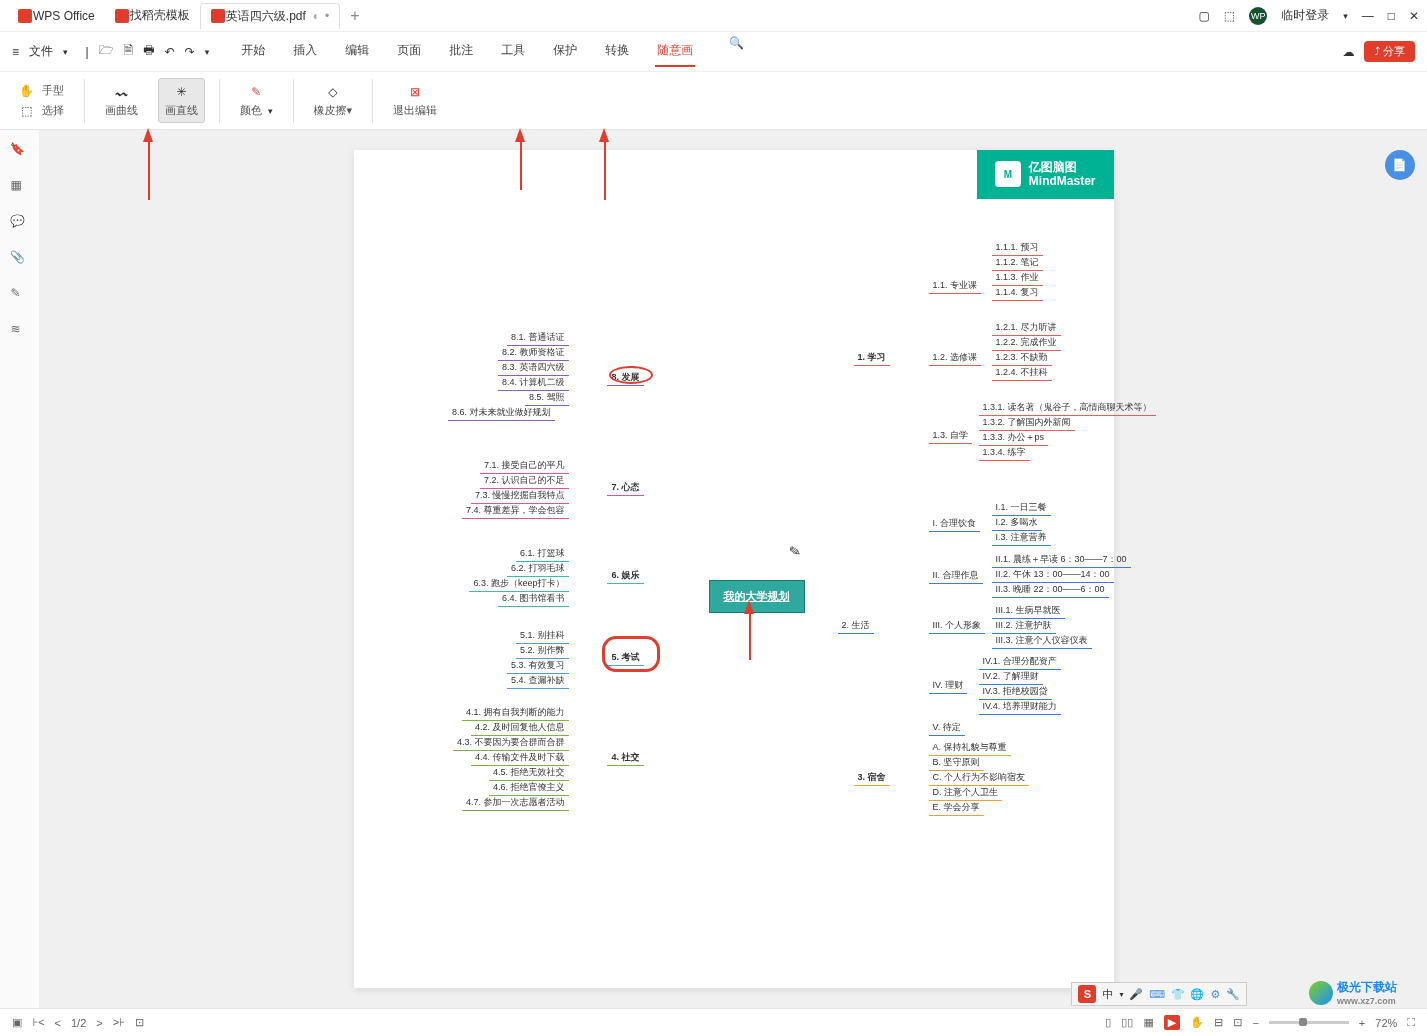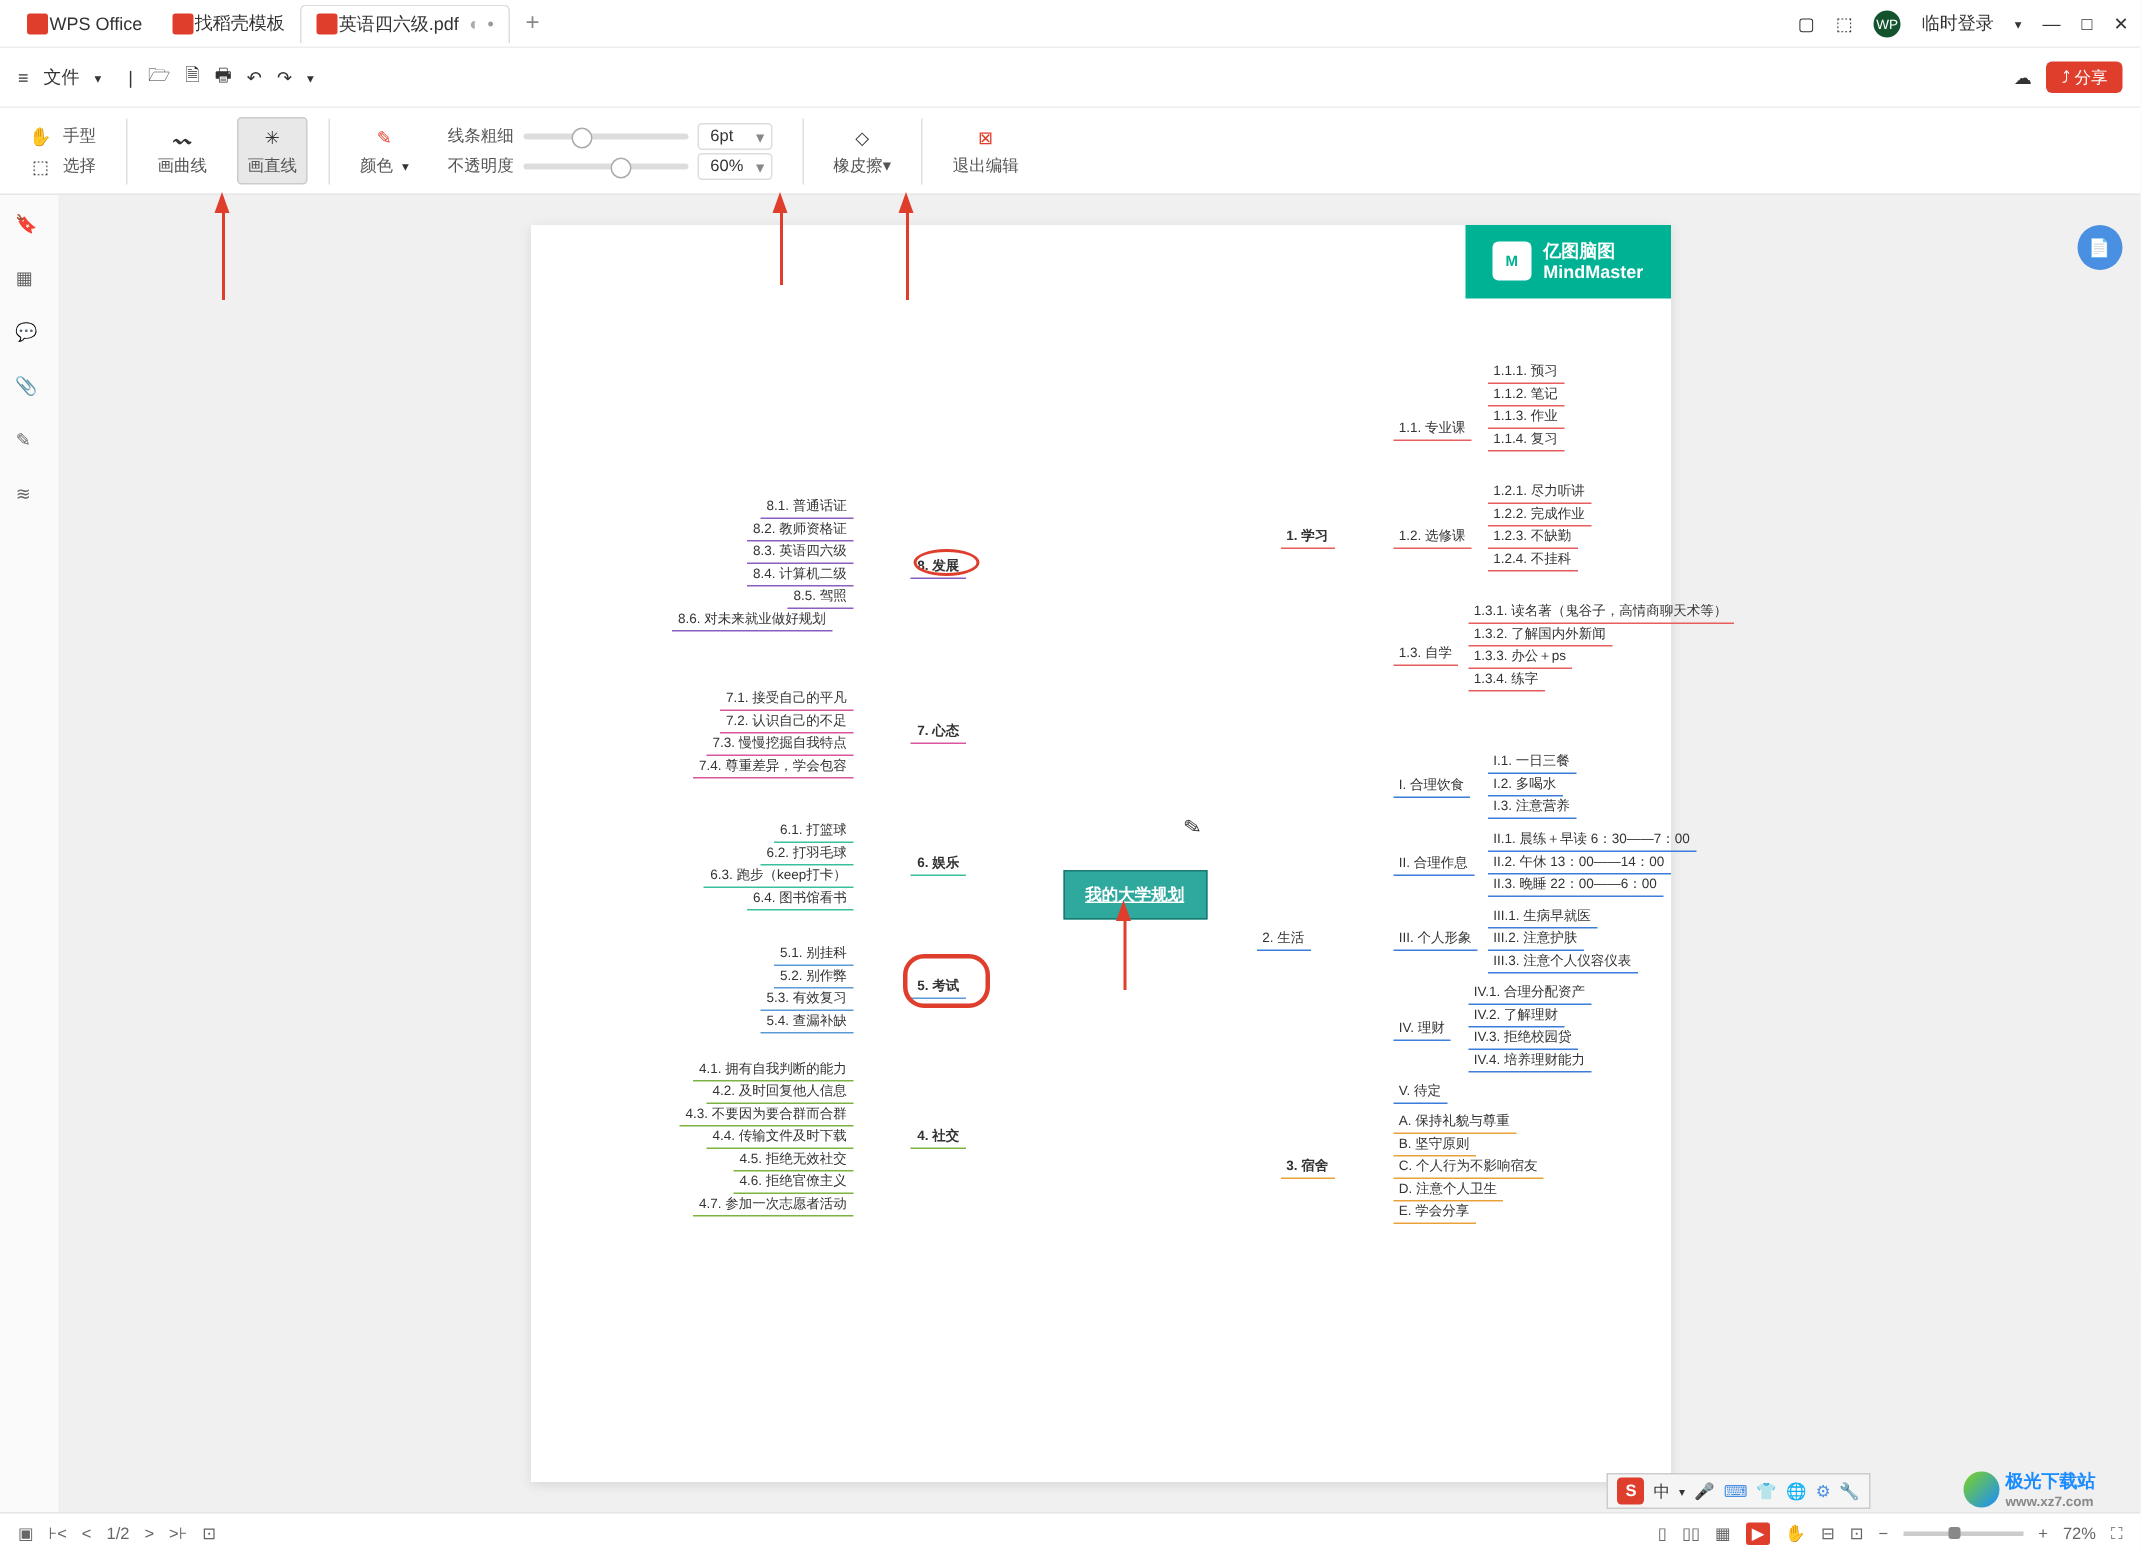--- a/index.html
+++ b/index.html
@@ -96,20 +96,32 @@
     <span>文件</span>
       <span style="font-size:9px">▾</span>
     <span style="margin-left:8px">|</span>
     <span>🗁</span>
     <span>🗎</span>
     <span>🖶</span>
     <span>↶</span>
     <span>↷</span>
       <span style="font-size:9px">▾</span>
   </div>
+  <div class="menu-tabs">
+    <span class="mtab">开始</span>
+    <span class="mtab">插入</span>
+    <span class="mtab">编辑</span>
+    <span class="mtab">页面</span>
+    <span class="mtab">批注</span>
+    <span class="mtab">工具</span>
+    <span class="mtab">保护</span>
+    <span class="mtab">转换</span>
+    <span class="mtab active">随意画</span>
+    <span style="margin-left:10px">🔍</span>
+  </div>
   <div class="spacer"></div>
   <span>☁</span>
   <span class="share-btn">⤴ <span>分享</span></span>
 </div>
 
 <div class="toolbar">
   <div class="tgroup">
     <div class="row">
         <span class="tico">✋</span>
         <span class="tlabel">手型</span>
@@ -129,32 +141,20 @@
       <span class="tlabel">画直线</span>
     </div>
   <div class="vsep"></div>
   <div class="tgroup">
     <div class="row">
         <span class="tico" style="color:#e03e2d">✎</span>
       </div>
     <div class="row">
         <span class="tlabel">颜色</span>
         <span style="font-size:9px">▾</span>
-      </div>
-  </div>
-  <div class="tgroup" style="align-items:flex-start">
-    <div class="row">
-        <span class="tlabel">线条粗细</span>
-        <div class="slider s1"></div>
-        <div class="dropdown">6pt</div>
-      </div>
-    <div class="row">
-        <span class="tlabel">不透明度</span>
-        <div class="slider s2"></div>
-        <div class="dropdown">60%</div>
       </div>
   </div>
   <div class="vsep"></div>
   <div class="tbtn">
       <span class="tico">◇</span>
       <span class="tlabel"><span>橡皮擦</span>▾</span>
     </div>
   <div class="vsep"></div>
   <div class="tbtn">
       <span class="tico" style="color:#e03e2d">⊠</span>

